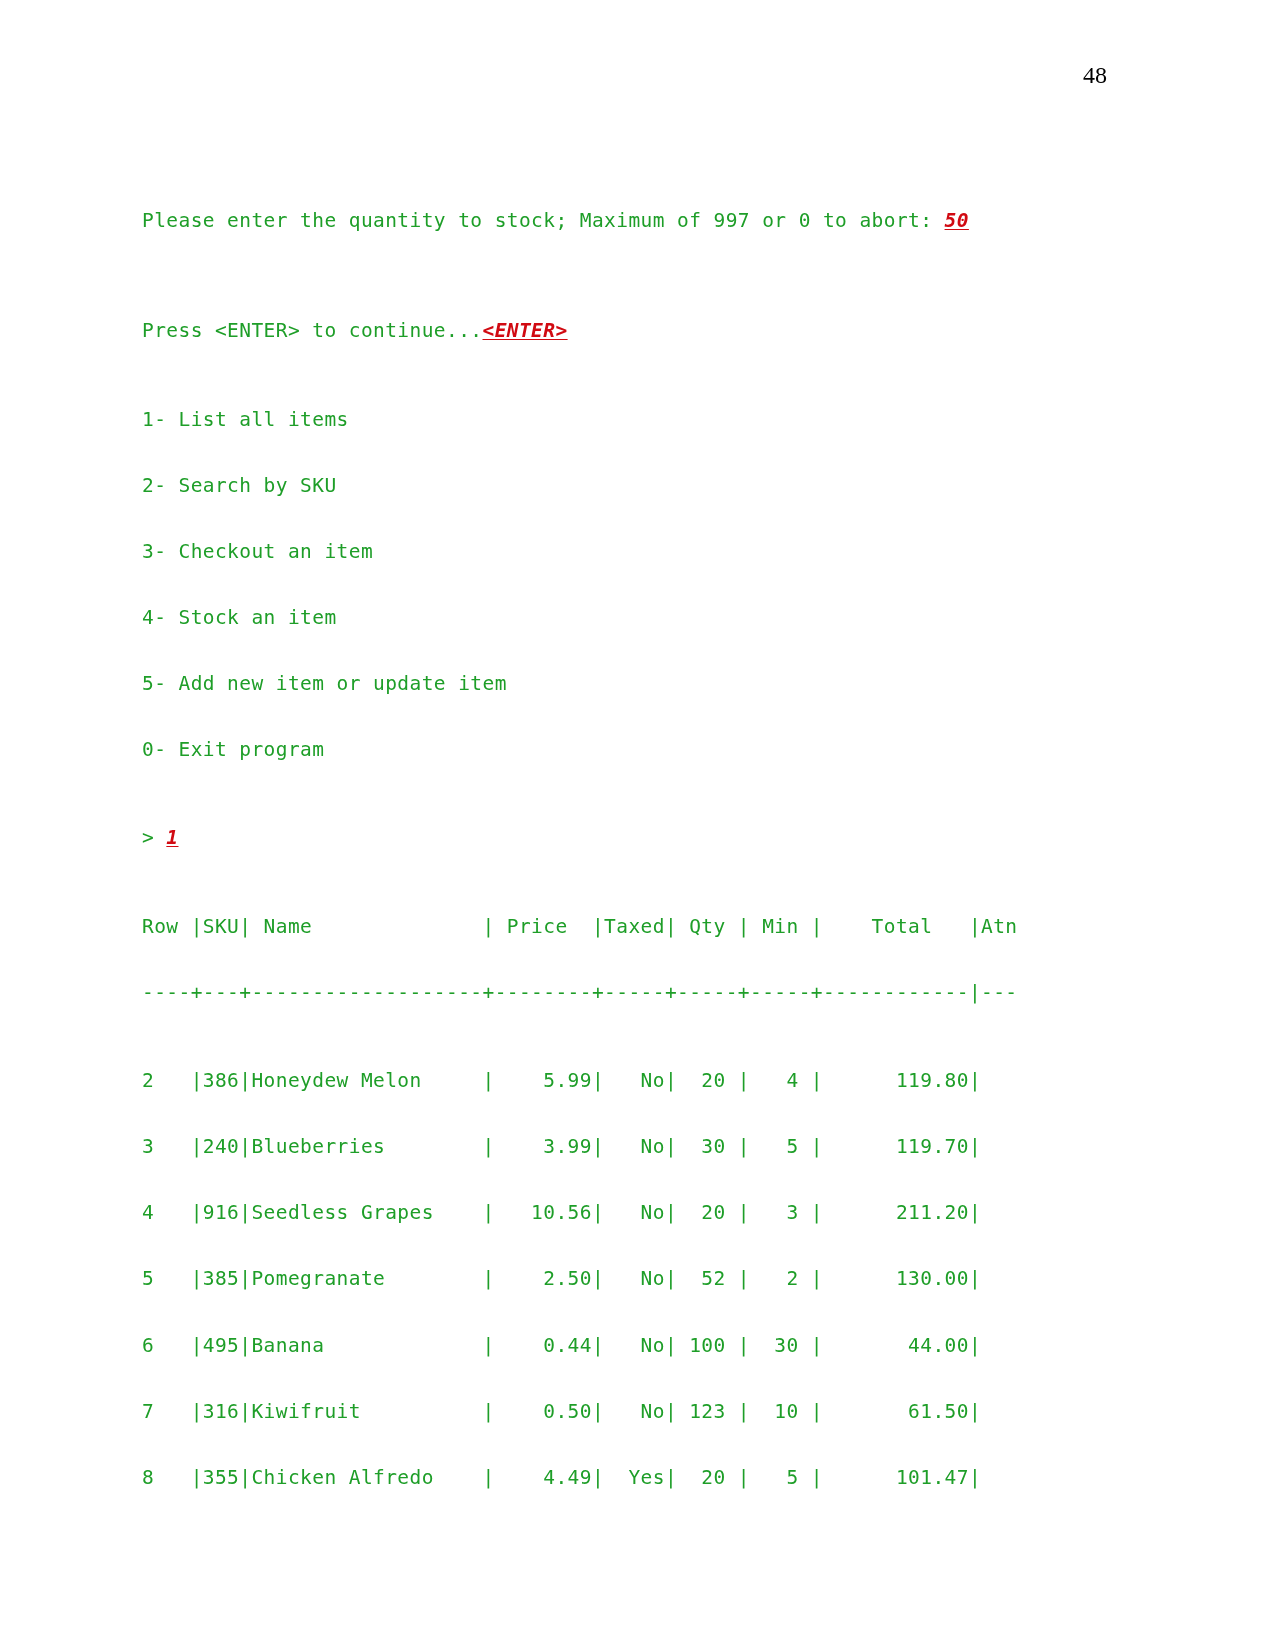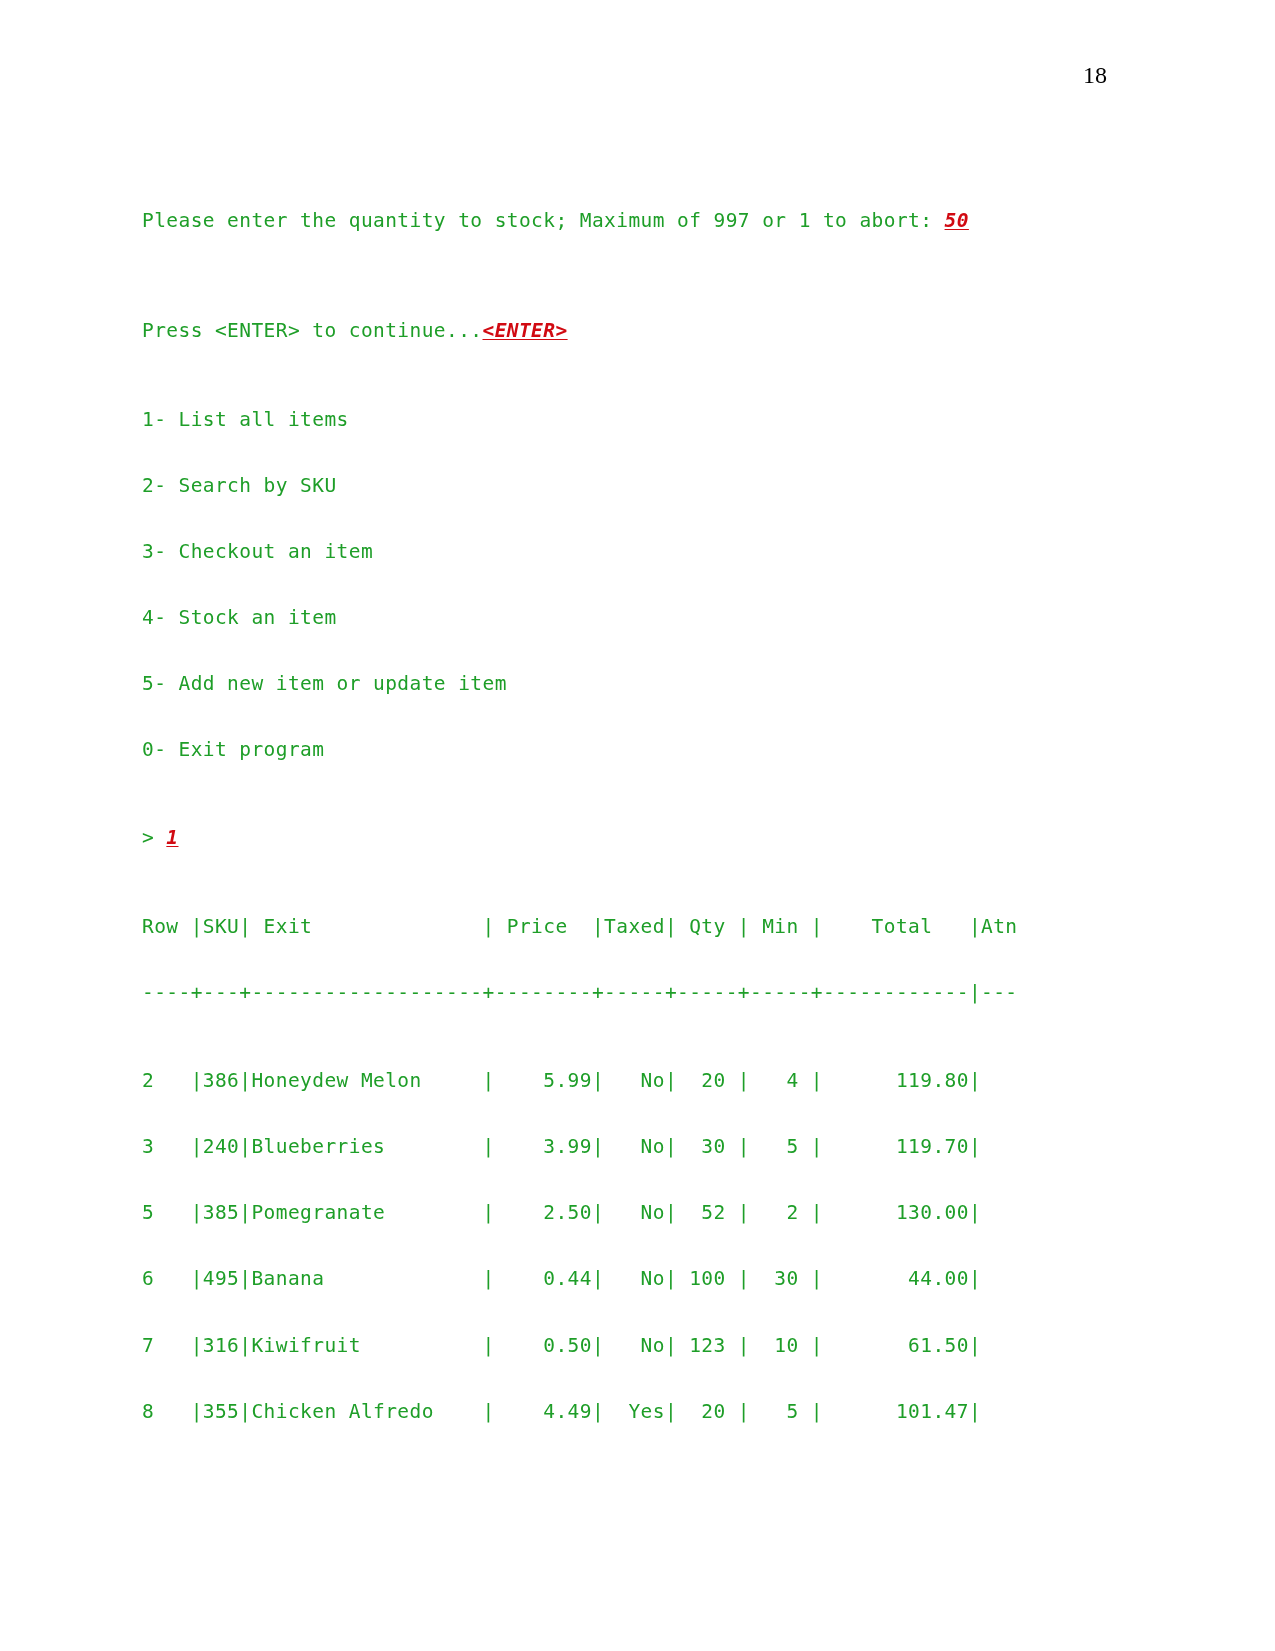--- a/index.html
+++ b/index.html
@@ -42,43 +42,44 @@
     font-weight: bold;
     font-style: italic;
     text-decoration: underline;
     text-underline-offset: 2px;
     margin-top: 48px;
   }
 </style>
 </head>
 <body>
 
-<div class="page-number">18</div>
+<div class="page-number">48</div>
 
 <div class="console">
 
-  <div class="line"><span>Please enter the quantity to stock; Maximum of 997 or 1 to abort: </span><span class="inp">50</span></div>
+  <div class="line"><span>Please enter the quantity to stock; Maximum of 997 or 0 to abort: </span><span class="inp">50</span></div>
 
 
   <div class="line"><span>Press &lt;ENTER&gt; to continue...</span><span class="inp">&lt;ENTER&gt;</span></div>
 
   <div class="line">1- List all items</div>
   <div class="line">2- Search by SKU</div>
   <div class="line">3- Checkout an item</div>
   <div class="line">4- Stock an item</div>
   <div class="line">5- Add new item or update item</div>
   <div class="line">0- Exit program</div>
 
   <div class="line"><span>&gt; </span><span class="inp">1</span></div>
 
-  <div class="line">Row |SKU| Exit              | Price  |Taxed| Qty | Min |    Total   |Atn</div>
+  <div class="line">Row |SKU| Name              | Price  |Taxed| Qty | Min |    Total   |Atn</div>
   <div class="line">----+---+-------------------+--------+-----+-----+-----+------------|---</div>
 
   <div class="line">2   |386|Honeydew Melon     |    5.99|   No|  20 |   4 |      119.80|</div>
   <div class="line">3   |240|Blueberries        |    3.99|   No|  30 |   5 |      119.70|</div>
+  <div class="line">4   |916|Seedless Grapes    |   10.56|   No|  20 |   3 |      211.20|</div>
   <div class="line">5   |385|Pomegranate        |    2.50|   No|  52 |   2 |      130.00|</div>
   <div class="line">6   |495|Banana             |    0.44|   No| 100 |  30 |       44.00|</div>
   <div class="line">7   |316|Kiwifruit          |    0.50|   No| 123 |  10 |       61.50|</div>
   <div class="line">8   |355|Chicken Alfredo    |    4.49|  Yes|  20 |   5 |      101.47|</div>
   
   
   
   
   
   

